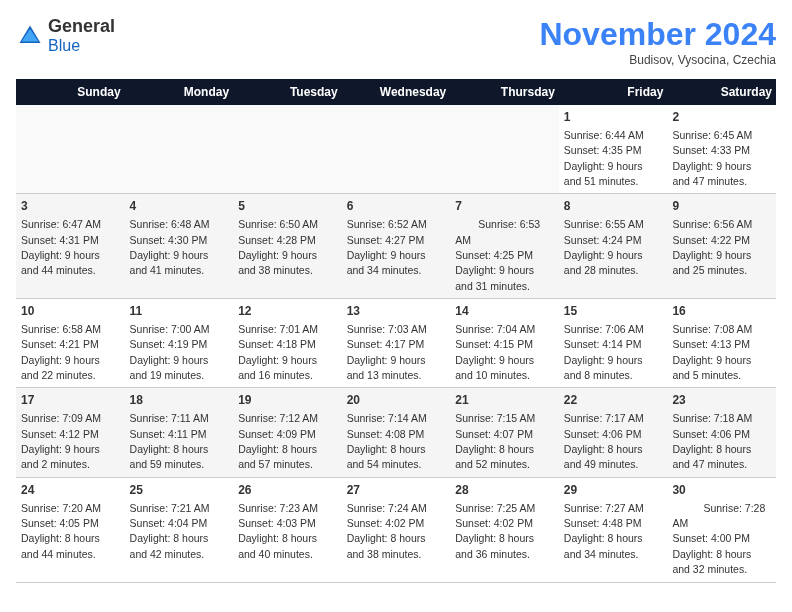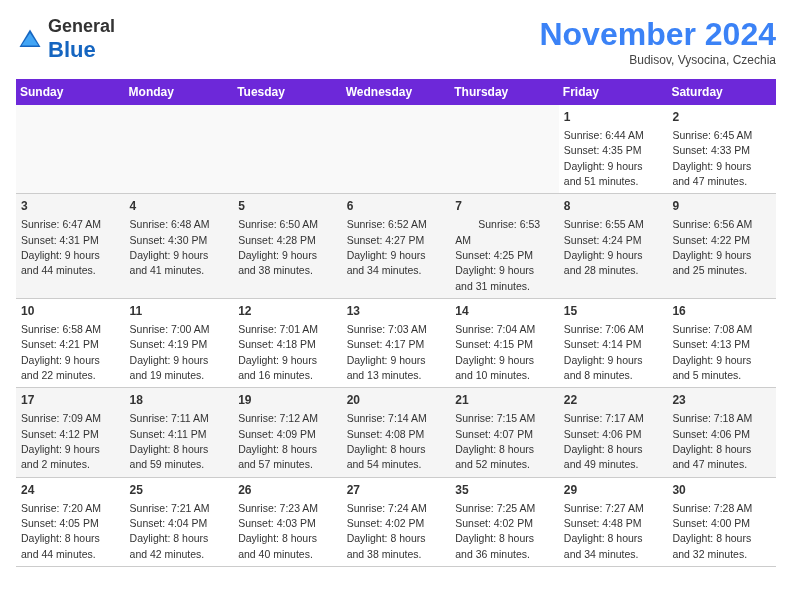--- a/index.html
+++ b/index.html
@@ -20,22 +20,22 @@
       display: flex;
       align-items: center;
       gap: 4px;
     }
     .logo-text-general {
       font-size: 18px;
       font-weight: bold;
       color: #333;
     }
     .logo-text-blue {
-      font-size: 22px;
-      font-weight: bold;
+      font-size: 16px;
+      font-weight: normal;
       color: #1565c0;
     }
     .logo-icon {
       width: 28px;
       height: 28px;
     }
     .title-area {
       text-align: right;
     }
     .month-title {
@@ -46,24 +46,24 @@
     .location {
       font-size: 12px;
       color: #444;
     }
     table {
       width: 100%;
       border-collapse: collapse;
       font-size: 11px;
     }
     thead tr th {
-      background: #6d28d9;
+      background: #0f172a;
       color: #fff;
       padding: 6px 4px;
-      text-align: left;
+      text-align: right;
       font-size: 12px;
       font-weight: bold;
     }
     tbody tr {
       border-bottom: 1px solid #ccc;
     }
     tbody tr:nth-child(odd) {
       background: #fff;
     }
     tbody tr:nth-child(even) {
@@ -211,24 +211,24 @@
 Daylight: 8 hours and 44 minutes.</span></td>
         <td><span class="day-num">25</span><span class="day-detail" style="white-space: pre-line; text-align: center;">Sunrise: 7:21 AM
 Sunset: 4:04 PM
 Daylight: 8 hours and 42 minutes.</span></td>
         <td><span class="day-num">26</span><span class="day-detail" style="white-space: pre-line;">Sunrise: 7:23 AM
 Sunset: 4:03 PM
 Daylight: 8 hours and 40 minutes.</span></td>
         <td><span class="day-num">27</span><span class="day-detail" style="white-space: pre-line;">Sunrise: 7:24 AM
 Sunset: 4:02 PM
 Daylight: 8 hours and 38 minutes.</span></td>
-        <td><span class="day-num">35</span><span class="day-detail" style="white-space: pre-line;">Sunrise: 7:25 AM
+        <td><span class="day-num">28</span><span class="day-detail" style="white-space: pre-line;">Sunrise: 7:25 AM
 Sunset: 4:02 PM
 Daylight: 8 hours and 36 minutes.</span></td>
         <td><span class="day-num">29</span><span class="day-detail" style="white-space: pre-line;">Sunrise: 7:27 AM
 Sunset: 4:48 PM
 Daylight: 8 hours and 34 minutes.</span></td>
-        <td><span class="day-num">30</span><span class="day-detail" style="white-space: pre-line;">Sunrise: 7:28 AM
+        <td><span class="day-num">30</span><span class="day-detail" style="white-space: pre-line; margin-left: 31px;">Sunrise: 7:28 AM
 Sunset: 4:00 PM
 Daylight: 8 hours and 32 minutes.</span></td>
       </tr>
     </tbody>
 </table>
 
 </body></html>

